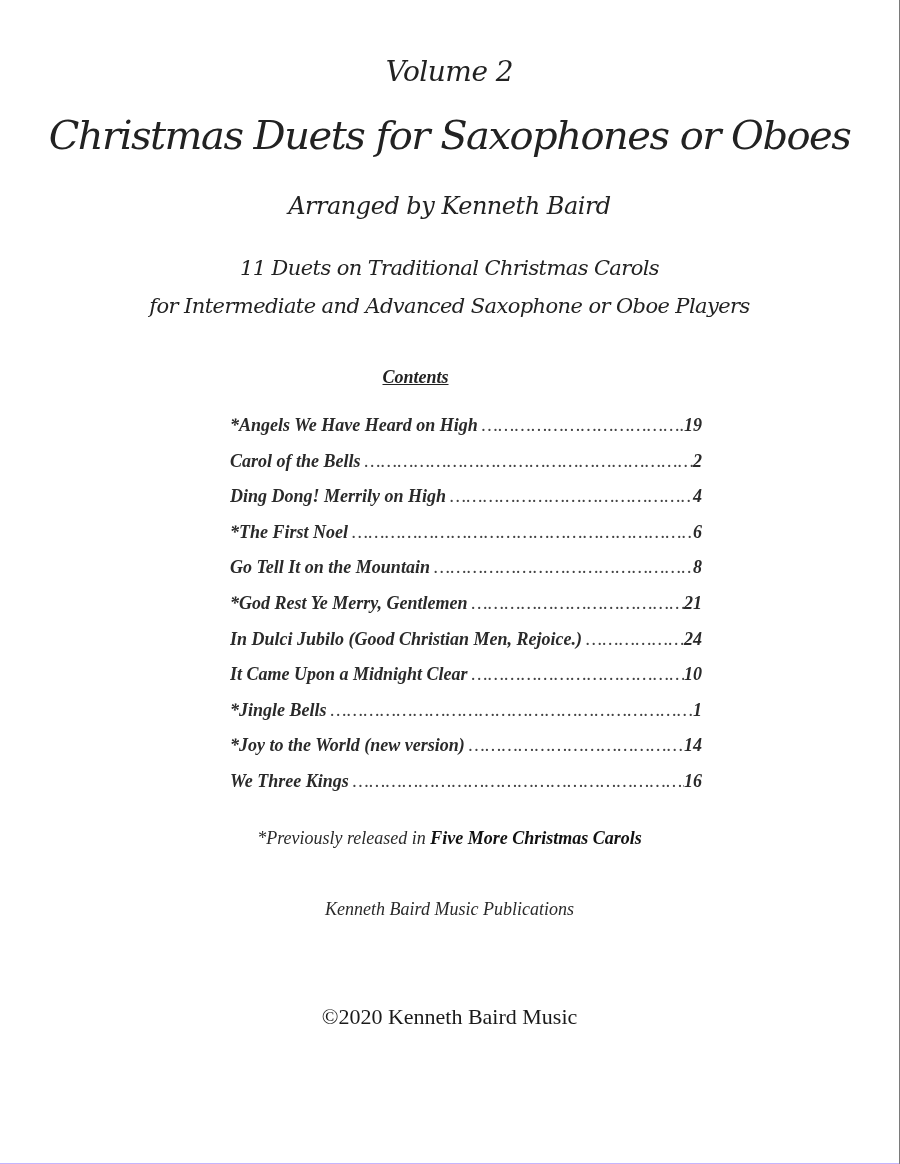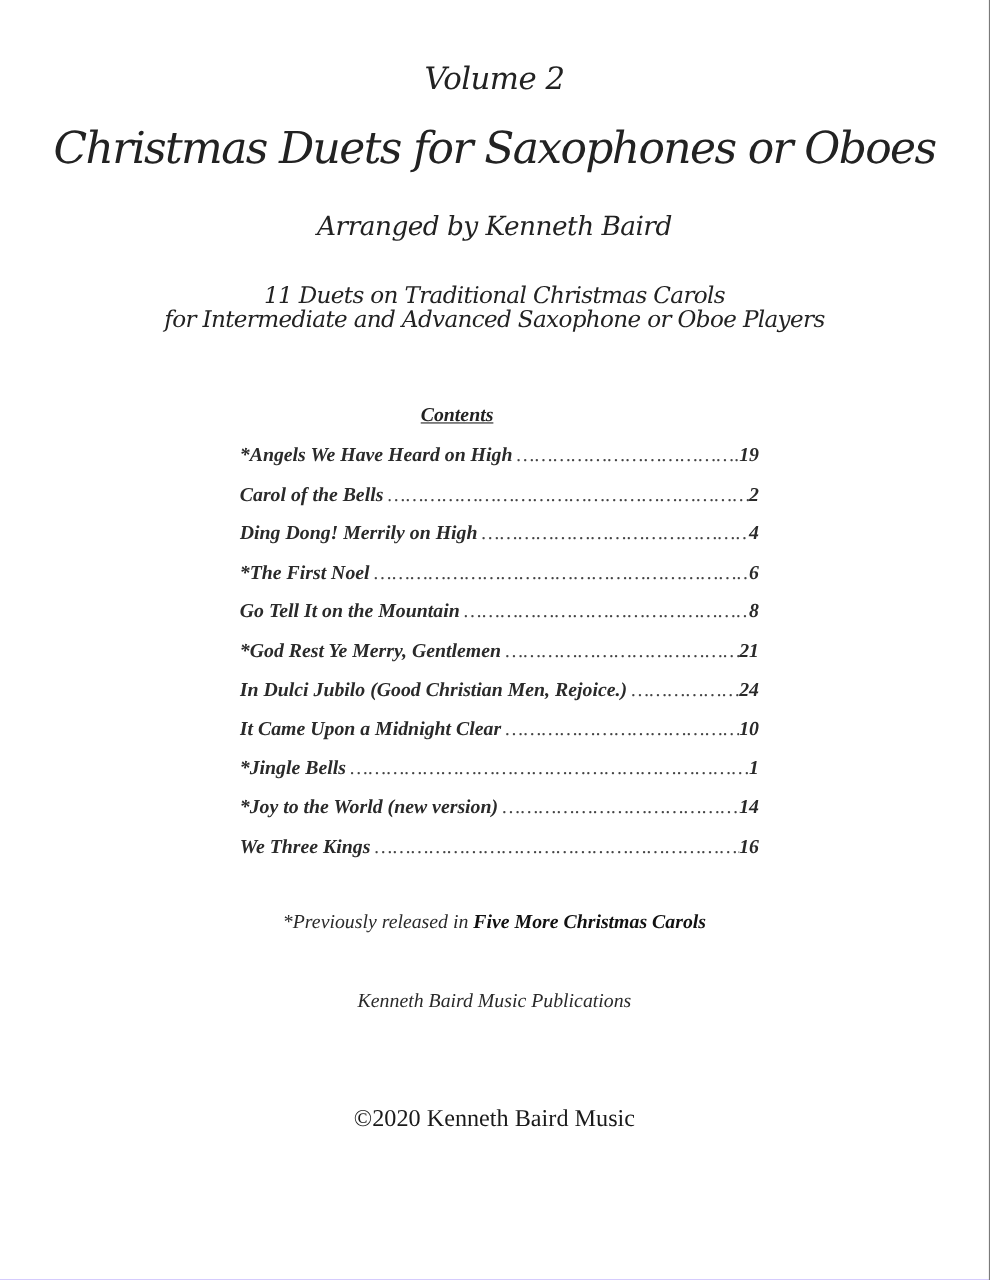--- a/index.html
+++ b/index.html
@@ -32,42 +32,42 @@
       text-align: center;
       position: absolute;
       left: 0;
       width: 899px;
       white-space: nowrap;
     }
     .volume { top: 55px; font-size: 28px; letter-spacing: -0.5px; }
     .title { top: 112px; font-size: 40px; letter-spacing: -1.5px; }
     .arranger { top: 192px; font-size: 24px; letter-spacing: -0.5px; }
     .subtitle1 { top: 256px; font-size: 21px; letter-spacing: -0.6px; }
-    .subtitle2 { top: 278px; font-size: 21px; letter-spacing: -0.6px; }
+    .subtitle2 { top: 294px; font-size: 21px; letter-spacing: -0.6px; }
 
     .contents-heading {
       position: absolute;
       top: 367px;
       left: 0;
       width: 831px;
       text-align: center;
       font-family: "Liberation Serif", serif;
       font-style: italic;
       font-weight: bold;
       font-size: 18px;
       text-decoration: underline;
       color: #222;
     }
 
     .toc {
       position: absolute;
       left: 214px;
       top: 399px;
       width: 472px;
-      margin: 4px;
+      margin: 16px;
       padding: 0;
       list-style: none;
     }
     .toc-row {
       display: flex;
       align-items: baseline;
       height: 35.6px;
       font-family: "Liberation Serif", serif;
       font-style: italic;
       font-weight: bold;

